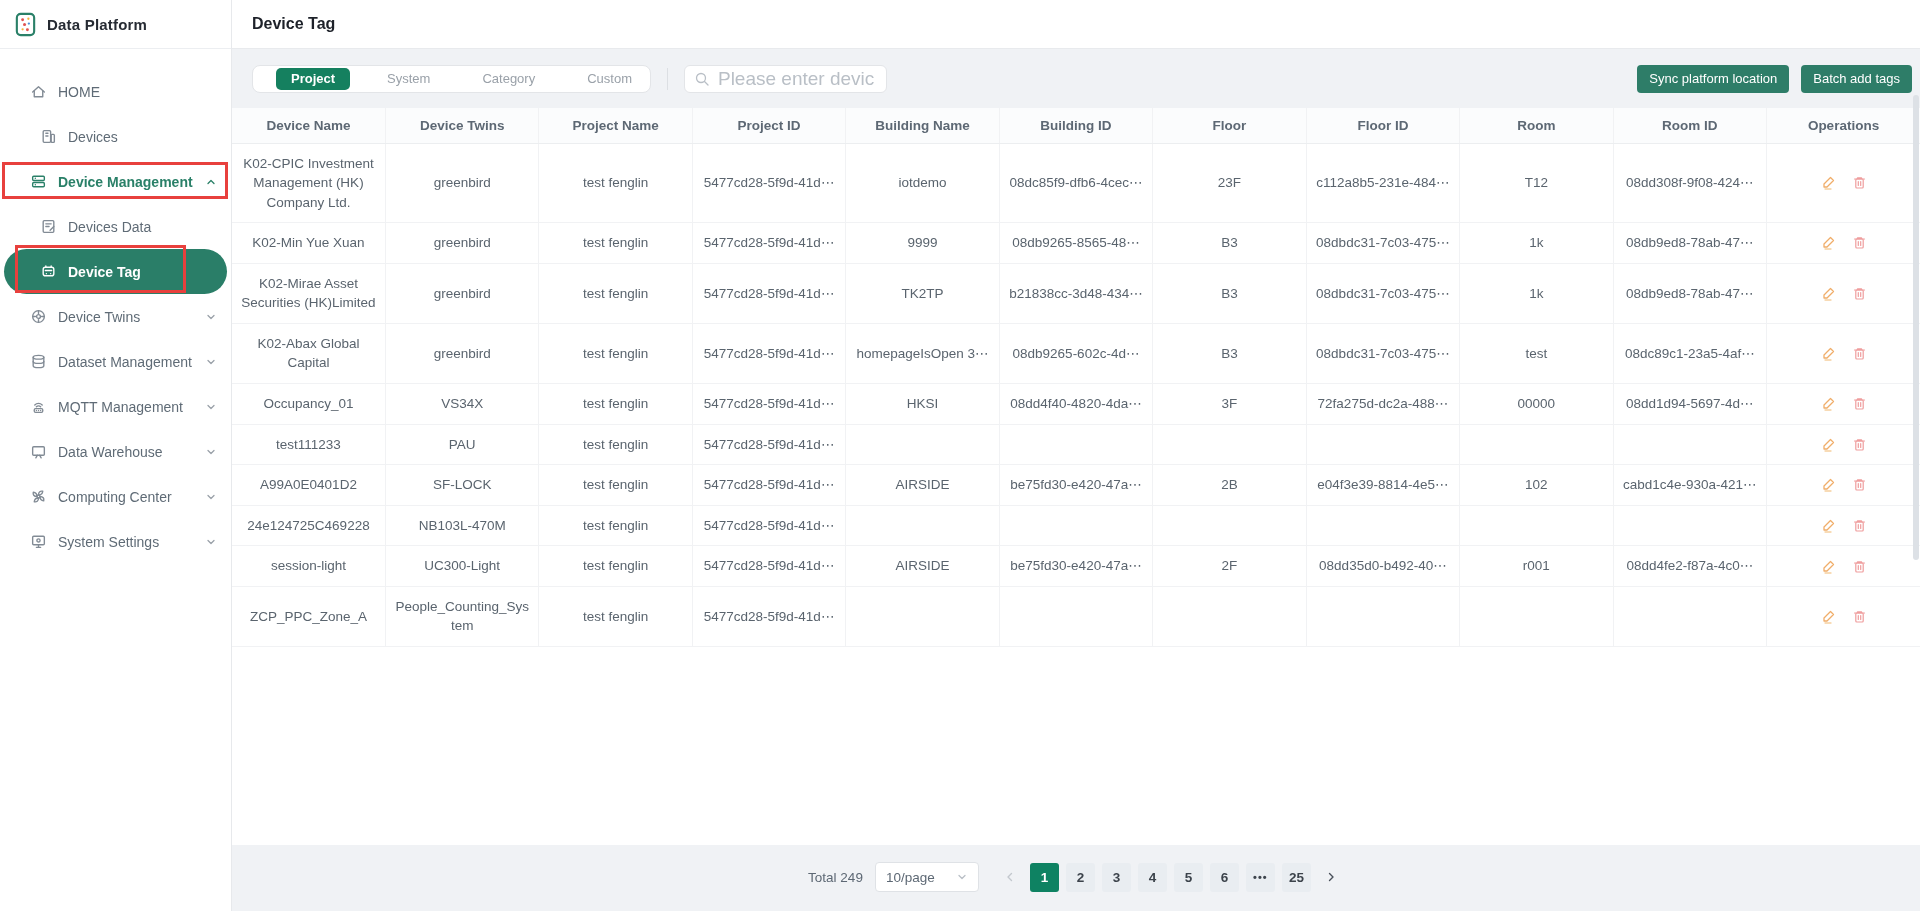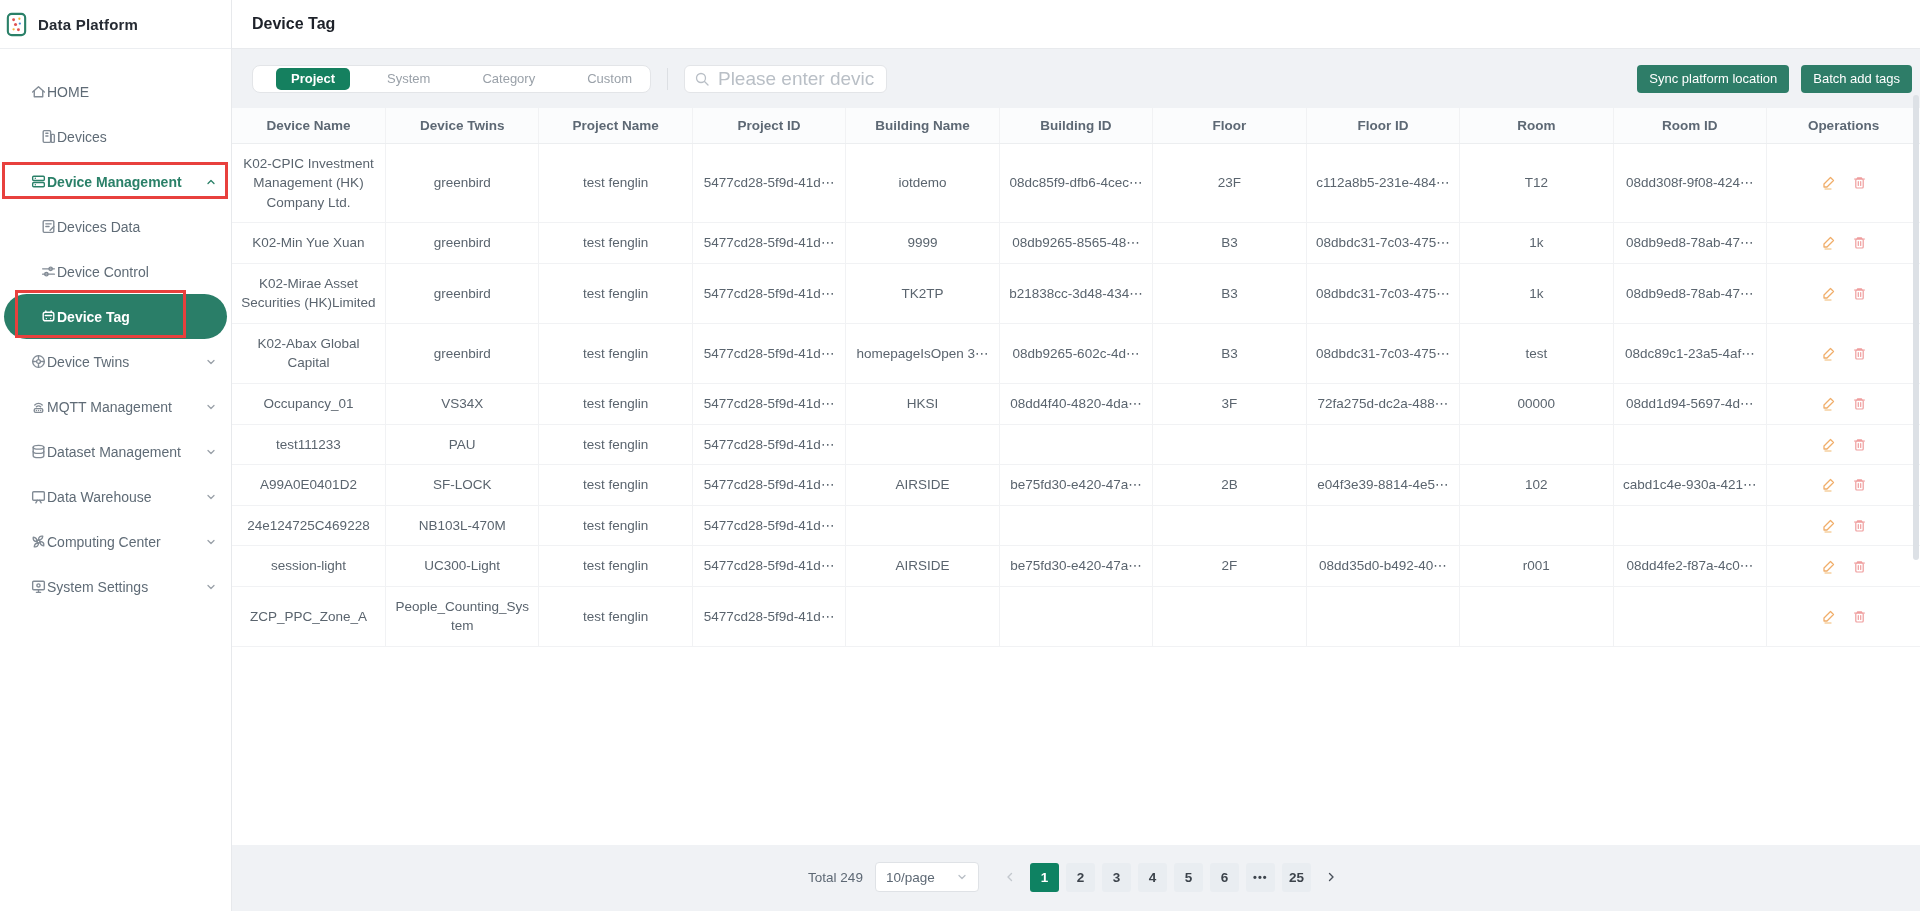--- a/index.html
+++ b/index.html
@@ -6,24 +6,24 @@
   html,body { margin:0; padding:0; }
   body {
     width:1920px; height:911px; overflow:hidden;
     font-family:"Liberation Sans","DejaVu Sans",sans-serif;
     background:#f0f2f5; display:flex;
   }
   
   .sidebar { width:232px; min-width:232px; height:911px; background:#fff;
              border-right:1px solid #e7e9ec; position:relative; }
   .logo-row { height:49px; display:flex; align-items:center; gap:9px;
-              padding-left:4px; border-bottom:1px solid #eceef1; }
+              padding-left:13px; border-bottom:1px solid #eceef1; }
   .brand { font-size:15px; font-weight:bold; color:#262b33; letter-spacing:.2px; }
   .nav { padding-top:20px; }
-  .nav-item { height:45px; display:flex; align-items:center; 
+  .nav-item { height:45px; display:flex; align-items:center; gap:11px;
               padding:0 14px 0 30px; color:#5f6b76; font-size:14px;
               cursor:pointer; position:relative; }
   .nav-item.sub { padding-left:40px; }
   .nav-item .icon { display:flex; color:#828b95; flex:none; }
   .nav-item .chev { margin-left:auto; display:flex; }
   .nav-item.highlight { color:#2a8068; font-weight:bold; }
   .nav-item.highlight .icon { color:#2a8068; }
   .nav-item.active { background:#2a7e68; color:#fff; border-radius:24px;
                      margin:0 4px; padding-left:36px; font-weight:bold; }
   .nav-item.active .icon { color:#fff; }
@@ -142,81 +142,70 @@
       <div class="nav-item sub">
         <span class="icon">
           <svg width="17" height="17" viewBox="0 0 16 16" fill="none" stroke="currentColor" stroke-width="1.3" stroke-linecap="round" stroke-linejoin="round">
             <rect x="3" y="2.5" width="10" height="11" rx="1"></rect>
             <path d="M5.5 5.5h5M5.5 8h3"></path>
             <path d="M9.5 11.5 13 8"></path>
           </svg>
         </span>
         <span>Devices Data</span>
       </div>
-      <div class="nav-item sub">
-        <span class="icon">
-          <svg width="17" height="17" viewBox="0 0 16 16" fill="none" stroke="currentColor" stroke-width="1.3" stroke-linecap="round" stroke-linejoin="round">
-            <path d="M2.5 5.5h11"></path>
-            <circle cx="10" cy="5.5" r="1.6"></circle>
-            <path d="M2.5 10.5h11"></path>
-            <circle cx="6" cy="10.5" r="1.6"></circle>
-          </svg>
-        </span>
-        <span>Device Control</span>
-      </div>
       <div class="nav-item sub active annotated">
         <span class="icon">
           <svg width="17" height="17" viewBox="0 0 16 16" fill="none" stroke="currentColor" stroke-width="1.3" stroke-linecap="round" stroke-linejoin="round">
             <rect x="3" y="4" width="10" height="8" rx="2"></rect>
             <path d="M5.5 4V2.8M10.5 4V2.8M5 7h6"></path>
             <path d="M6 10h.01M10 10h.01"></path>
           </svg>
         </span>
         <span>Device Tag</span>
       </div>
       <div class="nav-item">
         <span class="icon">
           <svg width="17" height="17" viewBox="0 0 16 16" fill="none" stroke="currentColor" stroke-width="1.3" stroke-linecap="round" stroke-linejoin="round">
             <circle cx="8" cy="8" r="5.5"></circle>
             <circle cx="8" cy="8" r="1.8"></circle>
             <path d="M8 2.5v2.6M8 10.9v2.6M2.5 8h2.6M10.9 8h2.6"></path>
           </svg>
         </span>
         <span>Device Twins</span>
+        <span class="chev">
+          <svg width="12" height="12" viewBox="0 0 12 12" fill="none">
+            <path d="M3 4.5 6 7.5 9 4.5" stroke="#9aa1a9" stroke-width="1.3" stroke-linecap="round" stroke-linejoin="round"></path>
+          </svg>
+        </span>
+      </div>
+      <div class="nav-item">
+        <span class="icon">
+          <svg width="17" height="17" viewBox="0 0 16 16" fill="none" stroke="currentColor" stroke-width="1.3" stroke-linecap="round" stroke-linejoin="round">
+            <ellipse cx="8" cy="4" rx="5" ry="1.8"></ellipse>
+            <path d="M3 4v8c0 1 2.2 1.8 5 1.8s5-.8 5-1.8V4"></path>
+            <path d="M3 8c0 1 2.2 1.8 5 1.8S13 9 13 8"></path>
+          </svg>
+        </span>
+        <span>Dataset Management</span>
         <span class="chev">
           <svg width="12" height="12" viewBox="0 0 12 12" fill="none">
             <path d="M3 4.5 6 7.5 9 4.5" stroke="#9aa1a9" stroke-width="1.3" stroke-linecap="round" stroke-linejoin="round"></path>
           </svg>
         </span>
       </div>
       <div class="nav-item">
         <span class="icon">
           <svg width="17" height="17" viewBox="0 0 16 16" fill="none" stroke="currentColor" stroke-width="1.3" stroke-linecap="round" stroke-linejoin="round">
             <path d="M4.5 6.5a5 5 0 0 1 7 0"></path>
             <path d="M6 8.3a2.8 2.8 0 0 1 4 0"></path>
             <rect x="4" y="10" width="8" height="3.5" rx="1.2"></rect>
             <path d="M6 11.8h.01M8 11.8h.01M10 11.8h.01"></path>
           </svg>
         </span>
         <span>MQTT Management</span>
-        <span class="chev">
-          <svg width="12" height="12" viewBox="0 0 12 12" fill="none">
-            <path d="M3 4.5 6 7.5 9 4.5" stroke="#9aa1a9" stroke-width="1.3" stroke-linecap="round" stroke-linejoin="round"></path>
-          </svg>
-        </span>
-      </div>
-      <div class="nav-item">
-        <span class="icon">
-          <svg width="17" height="17" viewBox="0 0 16 16" fill="none" stroke="currentColor" stroke-width="1.3" stroke-linecap="round" stroke-linejoin="round">
-            <ellipse cx="8" cy="4" rx="5" ry="1.8"></ellipse>
-            <path d="M3 4v8c0 1 2.2 1.8 5 1.8s5-.8 5-1.8V4"></path>
-            <path d="M3 8c0 1 2.2 1.8 5 1.8S13 9 13 8"></path>
-          </svg>
-        </span>
-        <span>Dataset Management</span>
         <span class="chev">
           <svg width="12" height="12" viewBox="0 0 12 12" fill="none">
             <path d="M3 4.5 6 7.5 9 4.5" stroke="#9aa1a9" stroke-width="1.3" stroke-linecap="round" stroke-linejoin="round"></path>
           </svg>
         </span>
       </div>
       <div class="nav-item">
         <span class="icon">
           <svg width="17" height="17" viewBox="0 0 16 16" fill="none" stroke="currentColor" stroke-width="1.3" stroke-linecap="round" stroke-linejoin="round">
             <rect x="2.5" y="3.5" width="11" height="8" rx="1"></rect>

